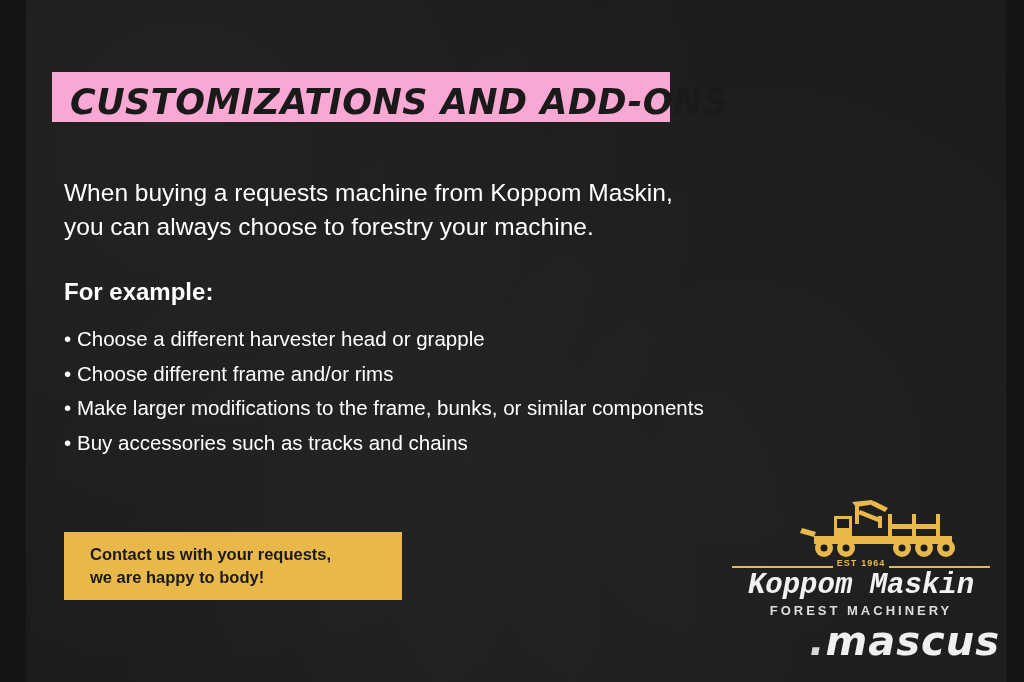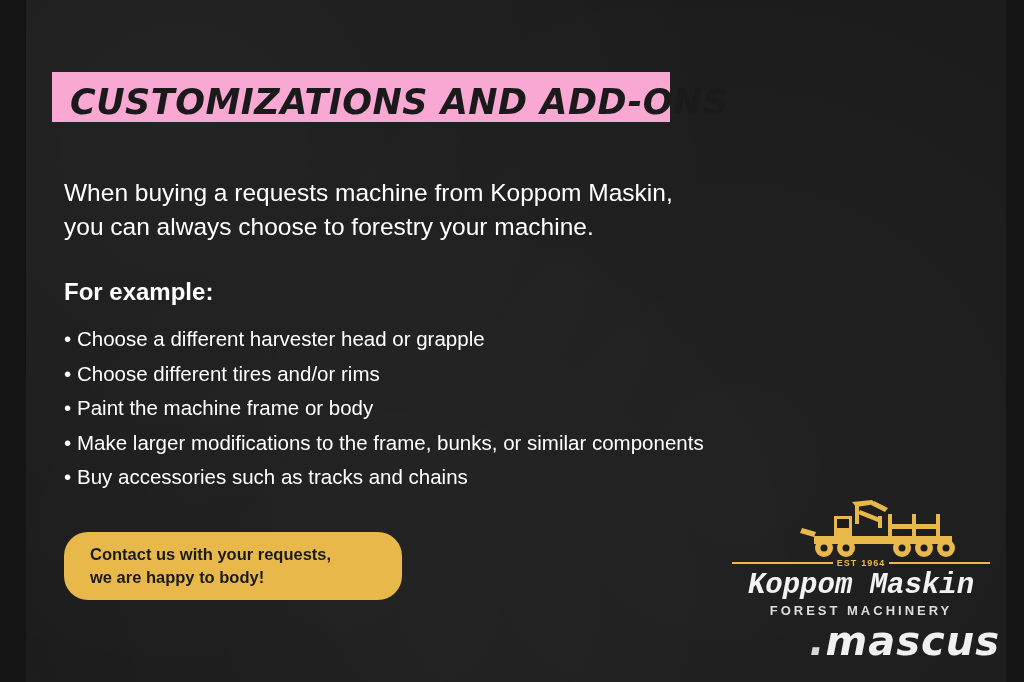--- a/index.html
+++ b/index.html
@@ -106,21 +106,20 @@
   .contact-box {
     position: absolute;
     left: 64px;
     top: 532px;
     width: 338px;
     height: 68px;
     background: #e8b84b;
     display: flex;
     flex-direction: column;
     justify-content: center;
-    border-radius: 24px;
   }
   .contact-box div {
     color: #1a1a1a;
     font-size: 16.5px;
     font-weight: bold;
     line-height: 23px;
     padding-left: 26px;
     white-space: nowrap;
   }
 
@@ -131,21 +130,21 @@
     top: 498px;
     width: 258px;
     text-align: center;
   }
   .logo-machine {
     display: block;
     margin: 0 auto;
   }
   .logo-est-row {
     display: flex;
-    align-items: center;
+    align-items: flex-end;
     justify-content: center;
     gap: 4px;
     margin-top: -2px;
   }
   .logo-est-row .rule {
     height: 2px;
     background: #e8b84b;
     flex: 1;
   }
   .logo-est-row .est {
@@ -198,22 +197,21 @@
 
   <div class="intro">
     <div>When buying a requests machine from Koppom Maskin,</div>
     <div>you can always choose to forestry your machine.</div>
   </div>
 
   <div class="example-label">For example:</div>
 
   <ul class="bullets">
     <li><span class="dot">•</span><span>Choose a different harvester head or grapple</span></li>
-    <li><span class="dot">•</span><span>Choose different tires and/or rims</span></li>
-    <li><span class="dot">•</span><span>Paint the machine frame or body</span></li>
+    <li><span class="dot">•</span><span>Choose different frame and/or rims</span></li>
     <li><span class="dot">•</span><span>Make larger modifications to the frame, bunks, or similar components</span></li>
     <li><span class="dot">•</span><span>Buy accessories such as tracks and chains</span></li>
   </ul>
 
   <div class="contact-box">
     <div>Contact us with your requests,</div>
     <div>we are happy to body!</div>
   </div>
 
   <div class="logo">

